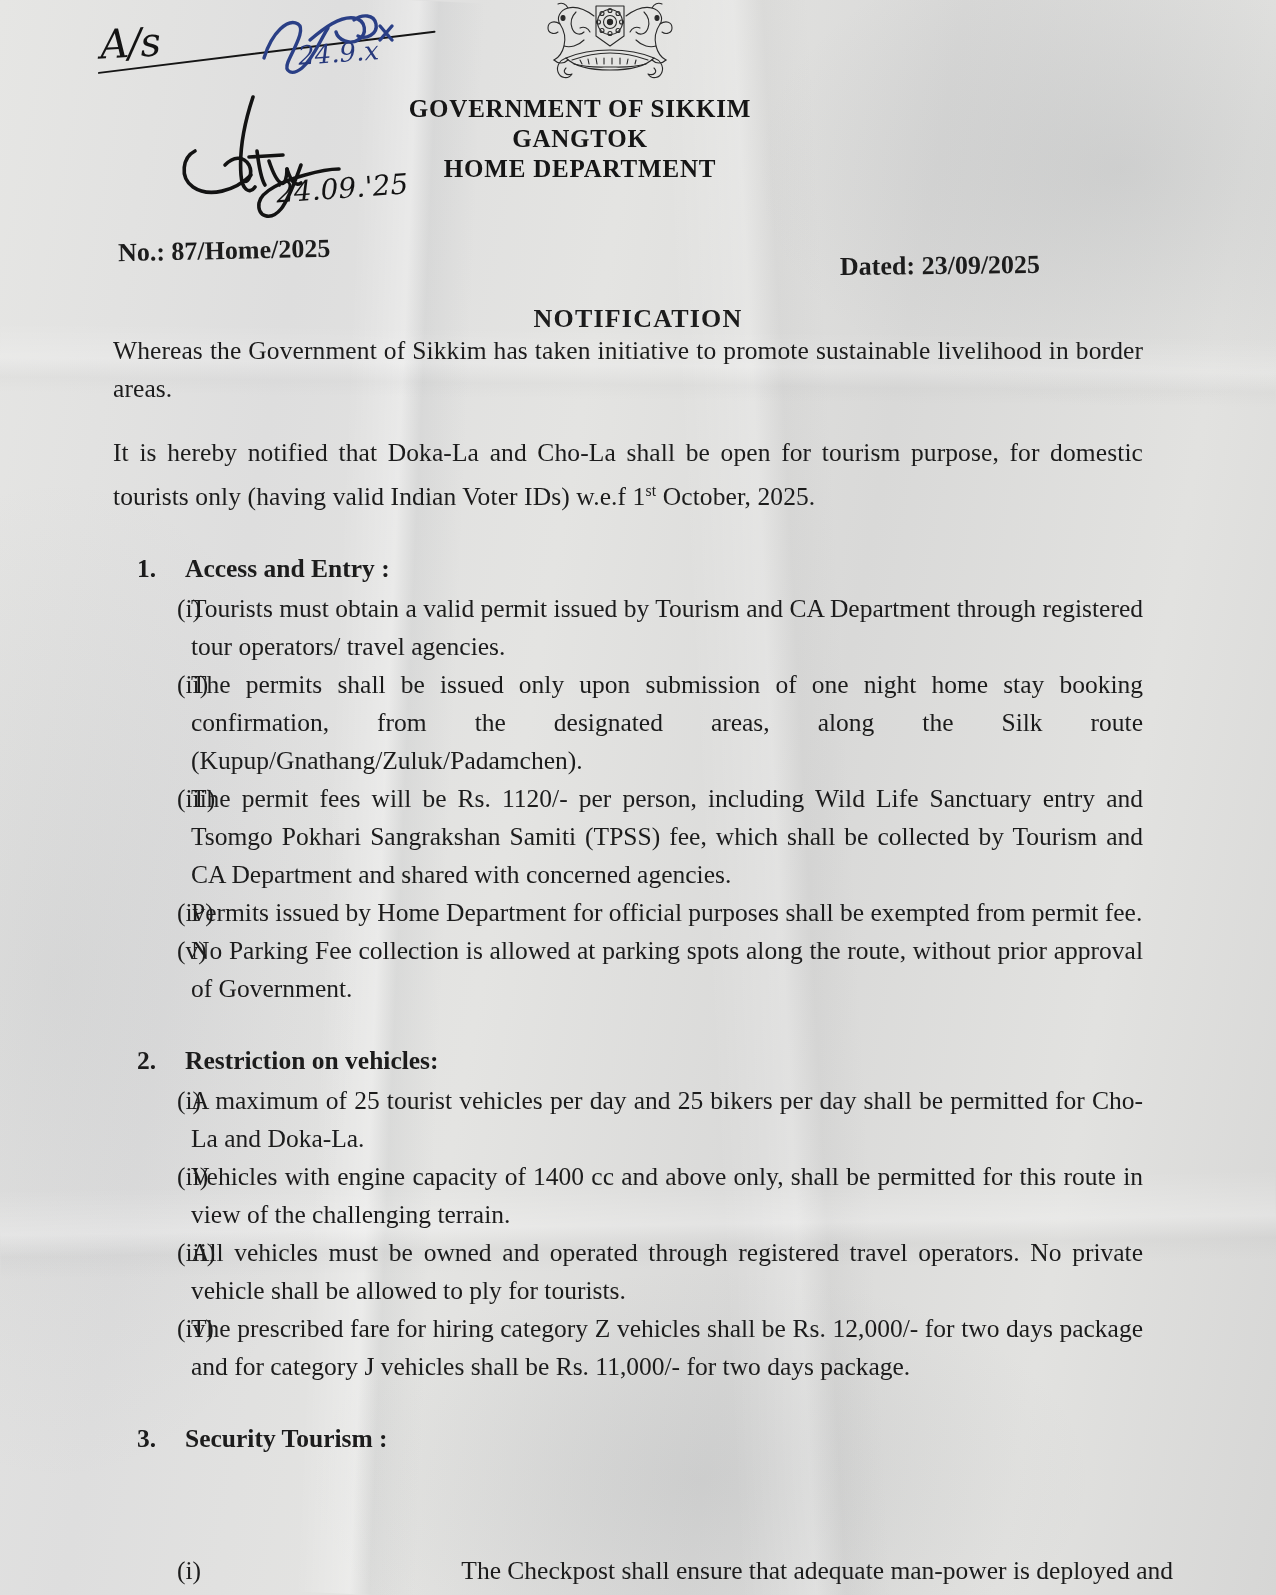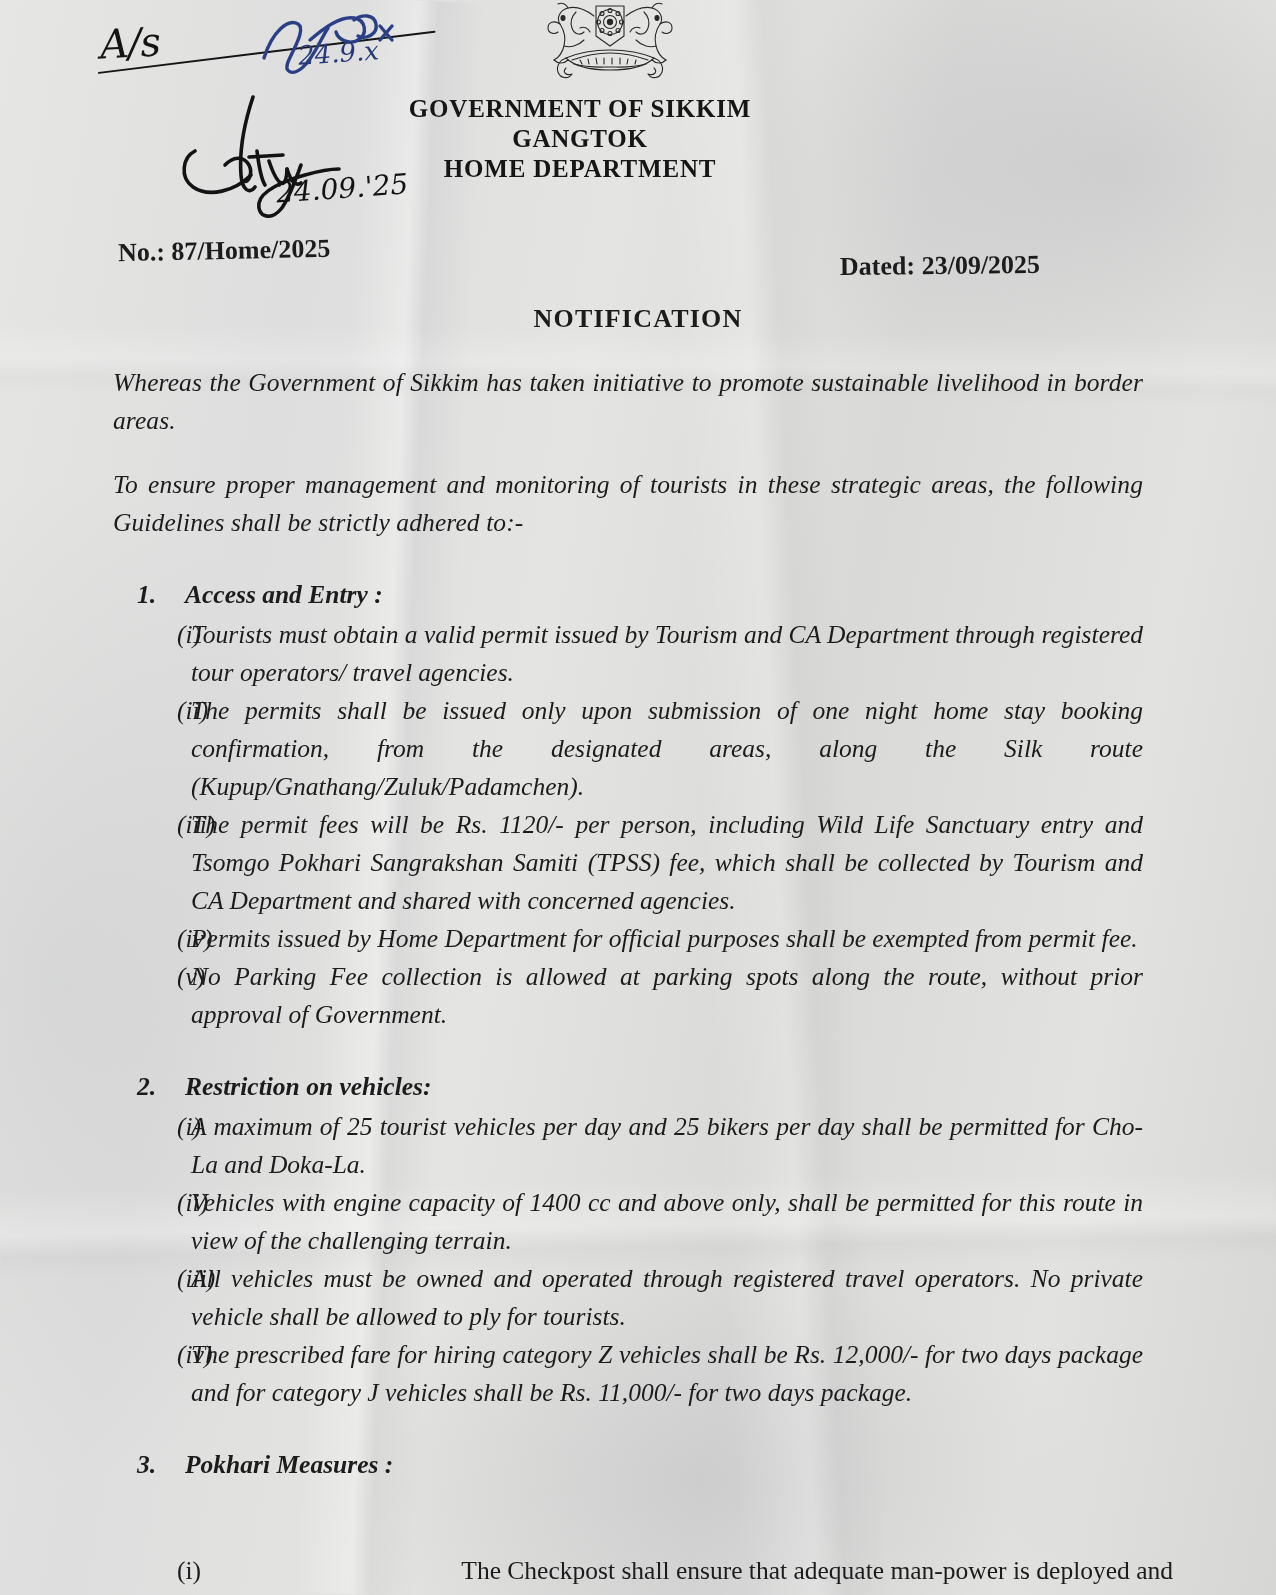--- a/index.html
+++ b/index.html
@@ -148,23 +148,22 @@
     width: 1276px;
     text-align: center;
     font-weight: bold;
     font-size: 26px;
     letter-spacing: 1.2px;
   }
 
   
   #body {
     position: absolute;
-    left: 113px; top: 364px;
+    left: 113px; top: 332px;
     width: 1030px;
-    font-style: italic;
   }
   .para {
     text-align: justify;
     font-size: 25.5px;
     line-height: 38px;
     margin-bottom: 26px;
     letter-spacing: 0.1px;
   }
   .para:last-child { margin-bottom: 0; }
   .para sup {
@@ -330,24 +329,22 @@
   </div>
 
   <div id="doc-title">NOTIFICATION</div>
 
   <div id="body">
 
     <div class="para">
       <span>Whereas the Government of Sikkim has taken initiative to promote sustainable livelihood in border areas.</span>
     </div>
 
-
-    <div class="para">
-      <span>To ensure proper management and monitoring of tourists in these strategic areas, the following Guidelines shall be strictly adhered to:-</span>
-    </div>
+    <div class="para"><span>It is hereby notified that Doka-La and Cho-La shall be open for tourism purpose, for domestic tourists only (having valid Indian Voter IDs) w.e.f 1</span><sup>st</sup><span> October, 2025.</span></div>
+
 
     <div class="section">
       <div class="sec-head">
         <span class="sec-num">1.</span>
         <span class="sec-title">Access and Entry :</span>
       </div>
       <ul class="sub-list">
         <li class="sub-item">
           <span class="sub-mark">(i)</span>
           <span class="sub-text">Tourists must obtain a valid permit issued by Tourism and CA Department through registered tour operators/ travel agencies.</span>
@@ -392,21 +389,21 @@
         <li class="sub-item">
           <span class="sub-mark">(iv)</span>
           <span class="sub-text">The prescribed fare for hiring category Z vehicles shall be Rs. 12,000/- for two days package and for category J vehicles shall be Rs. 11,000/- for two days package.</span>
         </li>
       </ul>
     </div>
 
     <div class="section">
       <div class="sec-head">
         <span class="sec-num">3.</span>
-        <span class="sec-title">Pokhari Measures :</span>
+        <span class="sec-title">Security Tourism :</span>
       </div>
     </div>
 
   </div>
 
   <div id="cut-row">
     <div class="sub-item">
       <span class="sub-mark">(i)</span>
       <span class="sub-text">The Checkpost shall ensure that adequate man-power is deployed and</span>
     </div>

